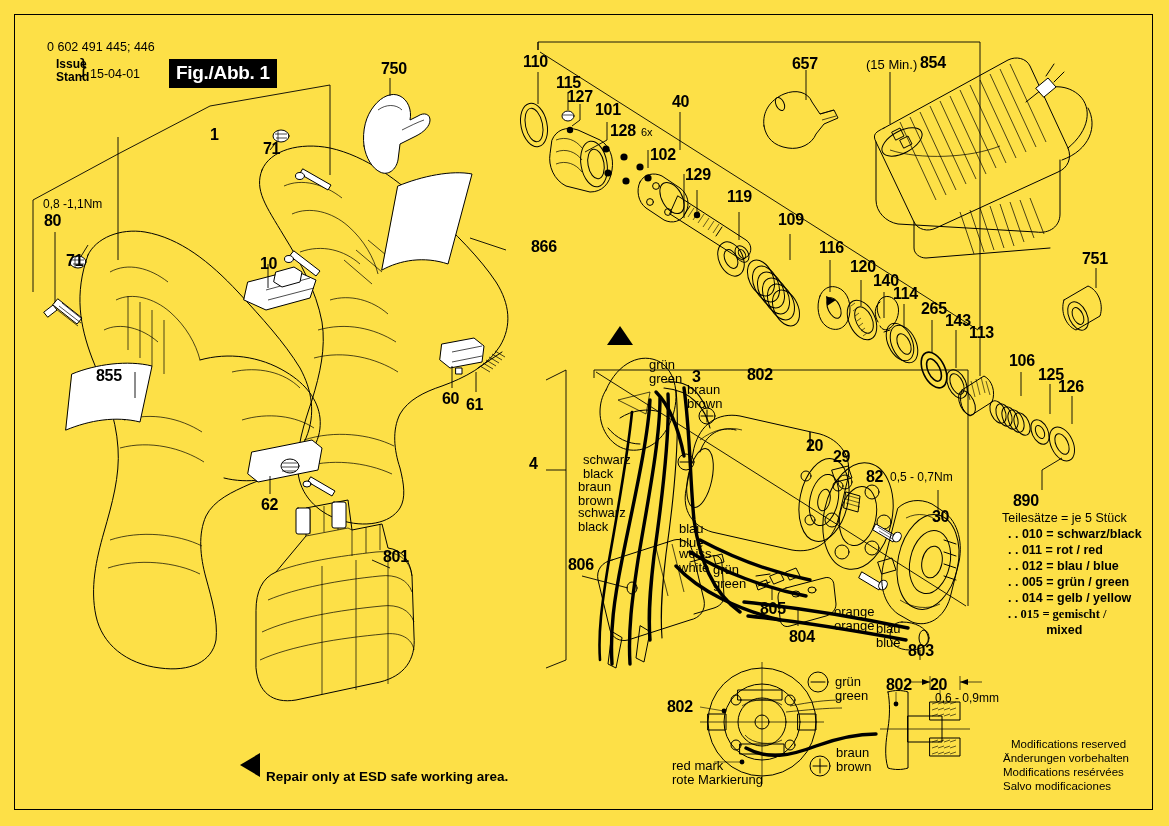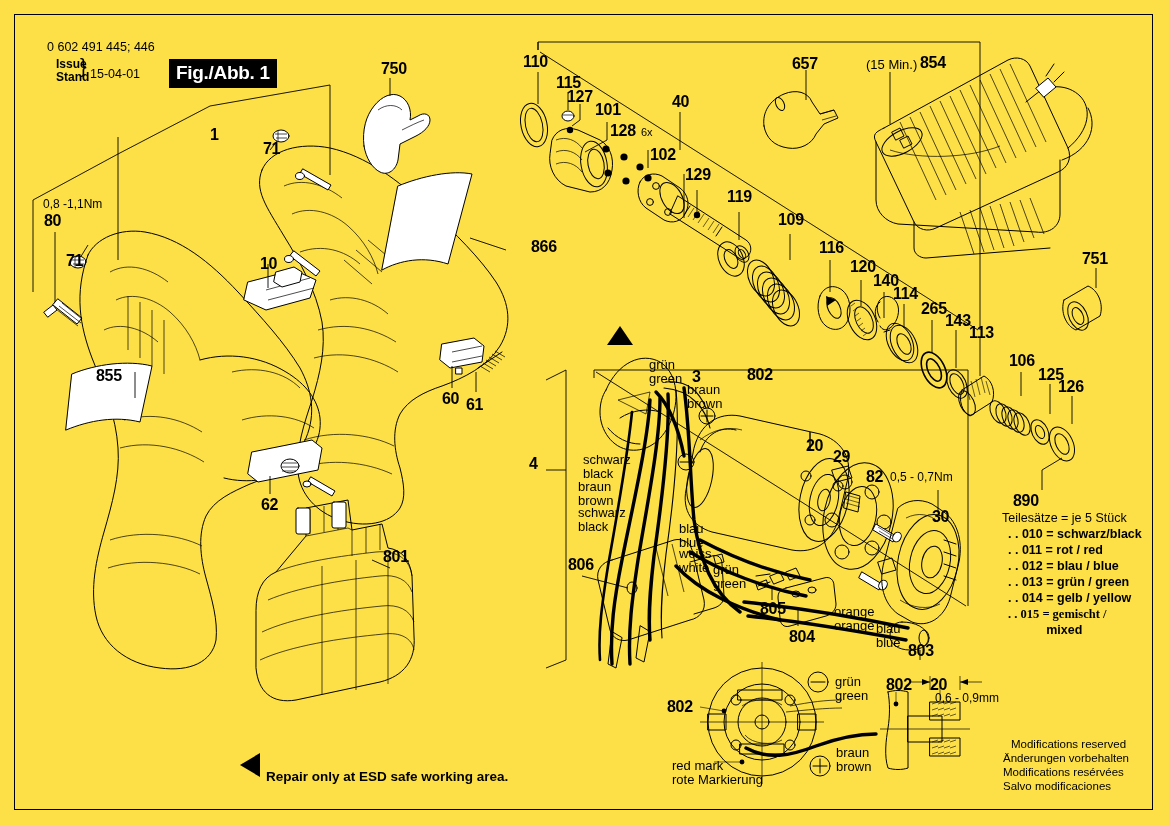--- a/index.html
+++ b/index.html
@@ -769,21 +769,21 @@
   <div class="wire" style="left:836px; top:746px;">braun
 brown</div>
   <div class="wire" style="left:672px; top:759px;">red mark
 rote Markierung</div>
 
   <div class="num" style="left:1013px; top:492px;">890</div>
   <div class="legend" style="left:1002px; top:511px;">Teilesätze = je 5 Stück</div>
   <div class="legend b" style="left:1008px; top:527px; font-weight:bold;">. . 010 = schwarz/black</div>
   <div class="legend b" style="left:1008px; top:543px; font-weight:bold;">. . 011 = rot / red</div>
   <div class="legend b" style="left:1008px; top:559px; font-weight:bold;">. . 012 = blau / blue</div>
-  <div class="legend b" style="left:1008px; top:575px; font-weight:bold;">. . 013 = grün / green</div>
+  <div class="legend b" style="left:1008px; top:575px; font-weight:bold;">. . 005 = grün / green</div>
   <div class="legend b" style="left:1008px; top:591px; font-weight:bold;">. . 014 = gelb / yellow</div>
   <div class="legend b" style="left:1008px; top:607px; font-weight:bold;font-family:Liberation Serif, serif;">. . 015 = gemischt /</div>
   <div class="legend b" style="left:1008px; top:623px; font-weight:bold;">           mixed</div>
 
   <div class="tri tri-left" style="left:240px; top:753px;"></div>
   <div class="esd" style="left:266px; top:769px;">Repair only at ESD safe working area.</div>
 
   <div class="footer" style="left:1003px; top:737px;margin-left:8px;">Modifications reserved</div>
   <div class="footer" style="left:1003px; top:751px;">Änderungen vorbehalten</div>
   <div class="footer" style="left:1003px; top:765px;">Modifications resérvées</div>

